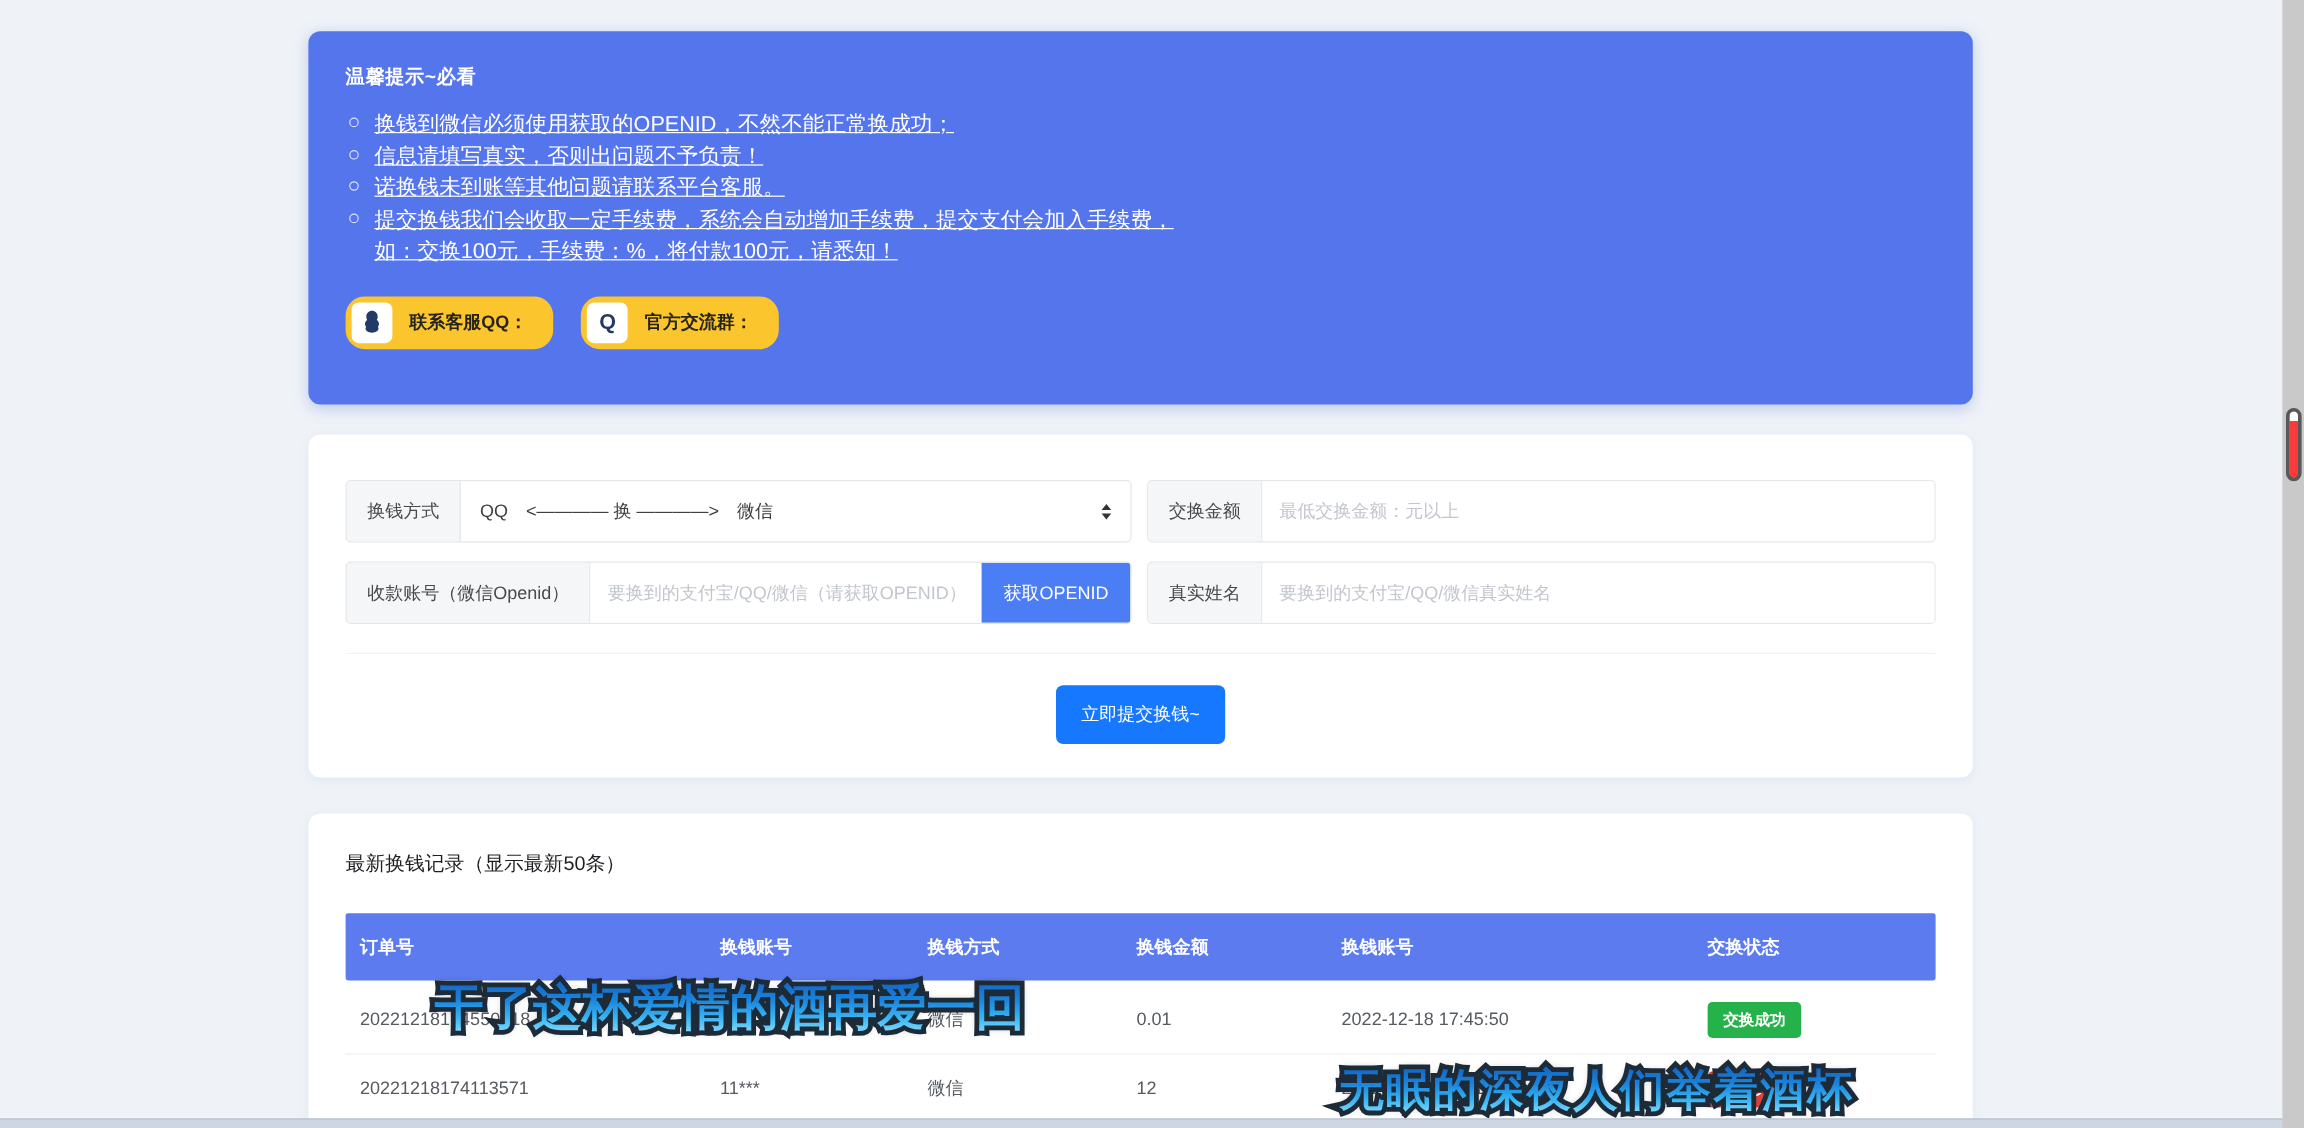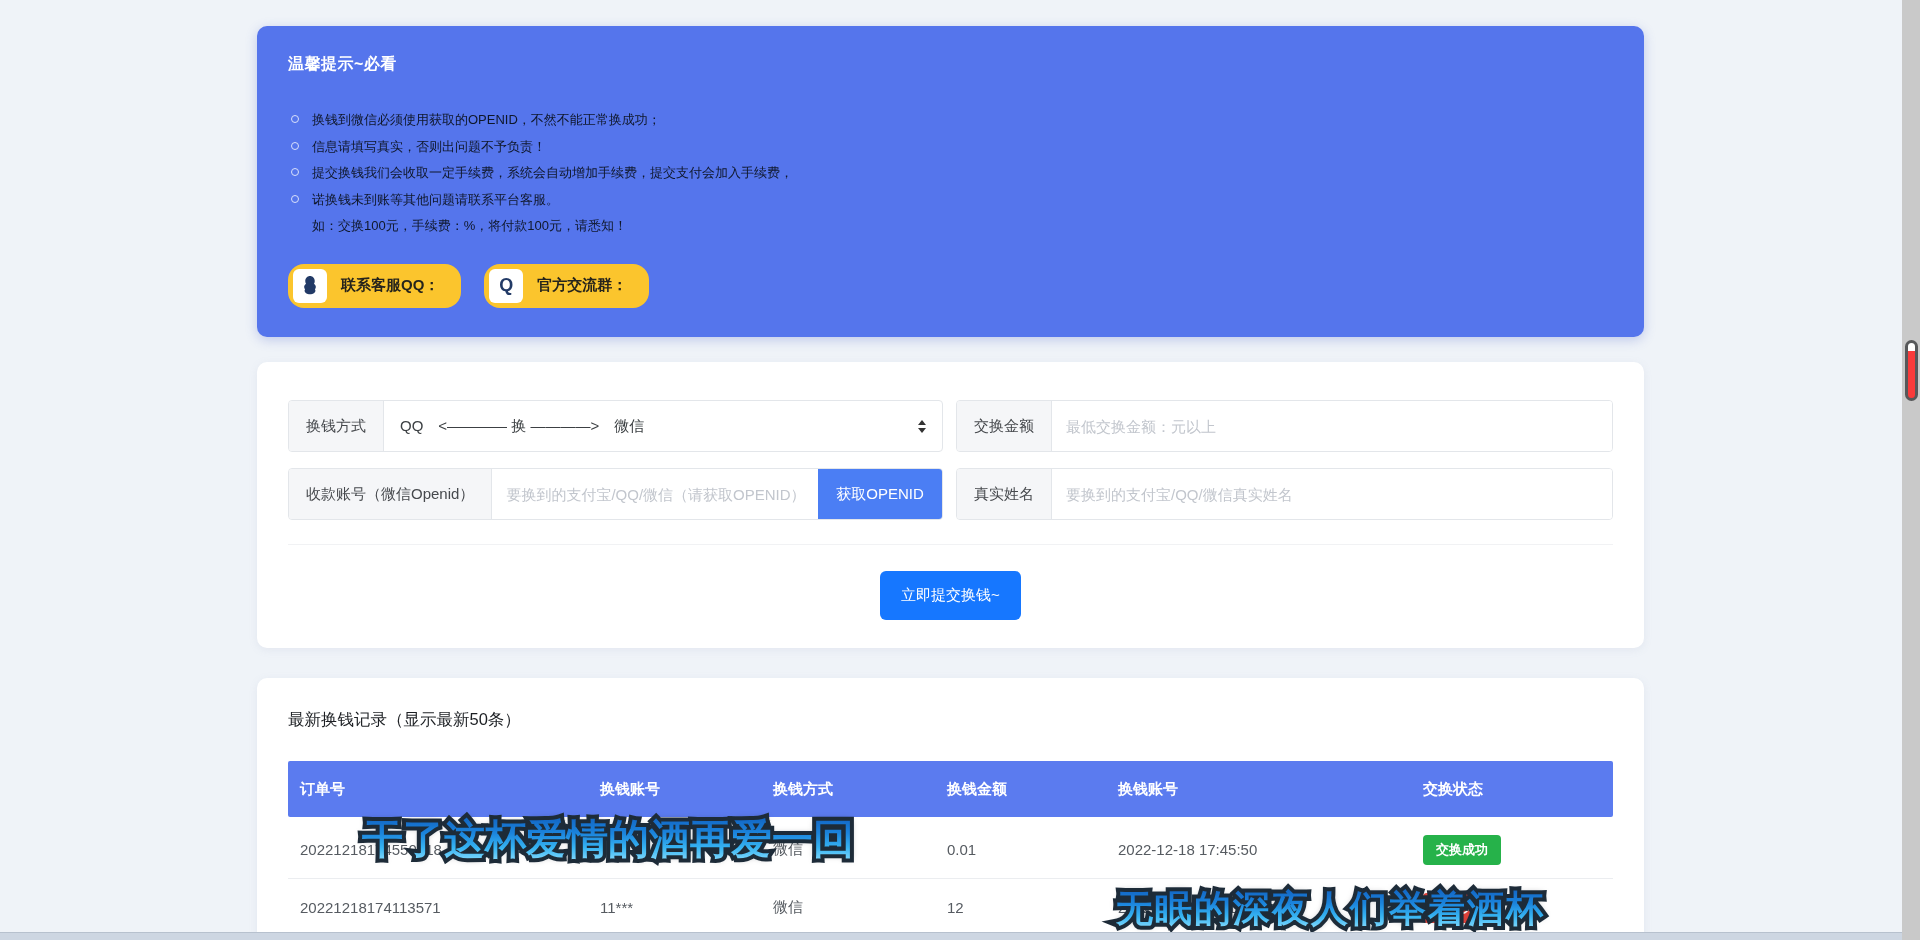--- a/index.html
+++ b/index.html
@@ -10,22 +10,22 @@
     font-family:"Liberation Sans","DejaVu Sans",sans-serif;
   }
   .container { width:1387px; margin-left:257px; padding-top:26px; }
 
   
   .notice-card {
     background:#5575ec; border-radius:10px; height:311px;
     padding:28px 31px 0; color:#fff;
     box-shadow:0 3px 12px rgba(70,95,200,.28);
   }
-  .notice-title { margin:0 0 32px; font-size:16px; font-weight:bold; color:#ffffff; letter-spacing:.5px; }
-  .notice-line { display:flex; color:#0f172a; font-size:13px; line-height:26.5px; }
+  .notice-title { margin:0 0 15px; font-size:16px; font-weight:bold; color:#ffffff; letter-spacing:.5px; }
+  .notice-line { display:flex; color:#ffffff; font-size:18px; line-height:26.5px;text-decoration:underline; }
   .notice-line .marker {
     flex:none; width:8px; height:8px; border:1.5px solid #d8e0fb; border-radius:50%;
     margin:8px 13px 0 3px;
   }
   .notice-line .marker.hide { visibility:hidden; }
   .btn-row { margin-top:24px; display:flex; gap:23px; }
   .y-btn {
     display:flex; align-items:center; gap:14px;
     background:#fbc52d; border:none; border-radius:16px;
     height:44px; padding:5px 22px 5px 5px;
@@ -128,25 +128,25 @@
         <div class="notice-line">
           <span class="marker"></span>
           <span>换钱到微信必须使用获取的OPENID，不然不能正常换成功；</span>
         </div>
         <div class="notice-line">
           <span class="marker"></span>
           <span>信息请填写真实，否则出问题不予负责！</span>
         </div>
         <div class="notice-line">
           <span class="marker"></span>
+          <span>诺换钱未到账等其他问题请联系平台客服。</span>
+        </div>
+        <div class="notice-line">
+          <span class="marker"></span>
           <span>提交换钱我们会收取一定手续费，系统会自动增加手续费，提交支付会加入手续费，</span>
-        </div>
-        <div class="notice-line">
-          <span class="marker"></span>
-          <span>诺换钱未到账等其他问题请联系平台客服。</span>
         </div>
         <div class="notice-line">
           <span class="marker hide"></span>
           <span>如：交换100元，手续费：%，将付款100元，请悉知！</span>
         </div>
       </div>
     <div class="btn-row">
       <button class="y-btn">
         <span class="icon-box">
           <svg width="20" height="22" viewBox="0 0 24 26" aria-hidden="true">

